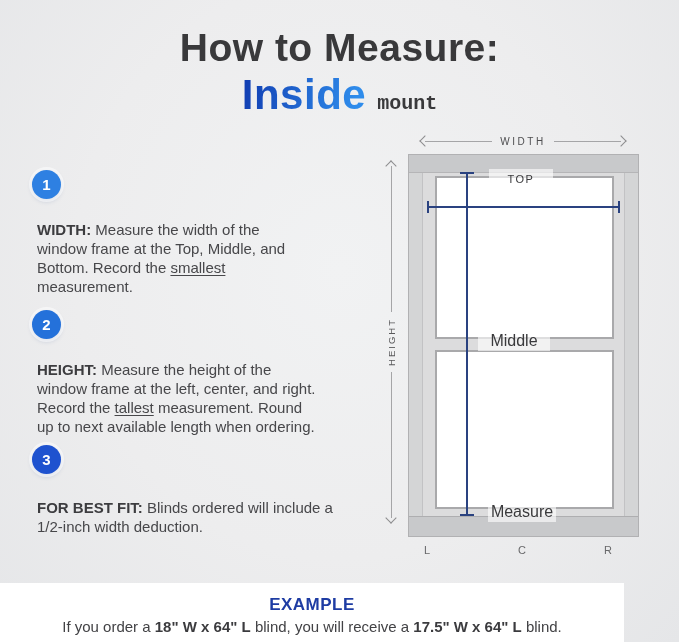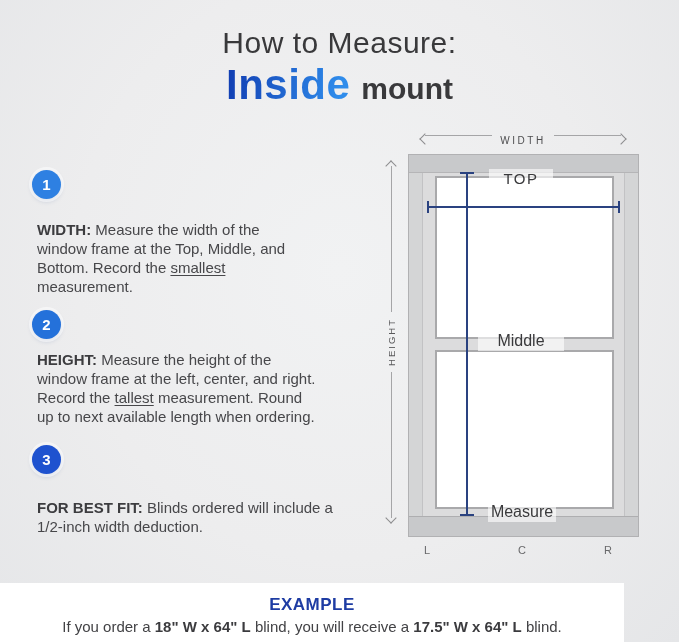--- a/index.html
+++ b/index.html
@@ -3,62 +3,62 @@
 <meta charset="utf-8">
 <style>
   html,body{margin:0;padding:0;background:#fff;}
   .canvas{
     position:relative;width:679px;height:642px;overflow:hidden;
     background:radial-gradient(ellipse at 50% 42%, #f1f2f3 0%, #ededee 55%, #e5e6e8 100%);
     font-family:"Liberation Sans", sans-serif;
   }
   
   .title{position:absolute;top:26px;left:0;right:0;text-align:center;color:#39393b;}
-  .title-line1{font-size:30px;font-weight:400;letter-spacing:.5px;}
+  .title-line1{font-size:39px;font-weight:700;letter-spacing:.5px;}
   .title-line2{display:flex;justify-content:center;align-items:baseline;gap:11px;margin-top:1px;}
   .inside{font-size:42px;font-weight:800;color:#1d5fd6;letter-spacing:.5px;}
   @supports ((background-clip:text) or (-webkit-background-clip:text)){
     .inside{background:linear-gradient(100deg,#1240b4 5%,#2f8ceb 90%);
       -webkit-background-clip:text;background-clip:text;color:transparent;}
   }
-  .mount{font-size:30px;font-weight:600;color:#39393b;}
+  .mount{font-size:20px;font-weight:600;color:#39393b;font-family:Liberation Mono, monospace;}
   
   .step-circle{position:absolute;left:32px;width:29px;height:29px;border-radius:50%;
     color:#fff;font-weight:700;font-size:15px;display:flex;align-items:center;justify-content:center;
     box-shadow:0 0 0 3px rgba(255,255,255,.55), 0 2px 5px rgba(40,70,140,.25);}
   .c1{top:170px;background:#2e80e2;}
   .c2{top:310px;background:#2471da;}
   .c3{top:445px;background:#1e52cf;}
   .step-text{position:absolute;left:37px;font-size:15px;line-height:19px;color:#47474a;}
   .t1{top:205px;width:270px;}
-  .t2{top:335px;width:280px;}
+  .t2{top:345px;width:280px;}
   .t3{top:483px;width:324px;}
   .step-text b{color:#3c3c3f;font-weight:700;}
   .u{text-decoration:underline;text-underline-offset:2px;}
   
   .casing{position:absolute;left:408px;top:154px;width:231px;height:383px;
     background:#d4d5d6;border:1px solid #b1b1b3;box-sizing:border-box;}
   .casing-top{position:absolute;top:0;left:0;right:0;height:17px;background:#c8c9cb;border-bottom:1px solid #b5b5b7;}
   .casing-bottom{position:absolute;bottom:0;left:0;right:0;height:19px;background:#c8c9cb;border-top:1px solid #aeaeb0;}
   .sash-area{position:absolute;left:13px;right:13px;top:17px;bottom:19px;background:#dcdcdd;
     border-left:1px solid #c2c2c4;border-right:1px solid #c2c2c4;}
   .pane{position:absolute;background:#fff;border:2px solid #a9a9ab;box-sizing:border-box;}
   .pane-upper{left:435px;top:176px;width:179px;height:163px;}
   .pane-lower{left:435px;top:350px;width:179px;height:159px;}
   .pos-label{position:absolute;background:rgba(255,255,255,.62);color:#3a3a3c;text-align:center;}
-  .lbl-top{left:489px;top:169px;width:64px;height:20px;line-height:20px;font-size:15px;letter-spacing:1.5px;}
-  .lbl-middle{left:478px;top:331px;width:86px;height:20px;line-height:20px;font-size:16px;}
+  .lbl-top{left:489px;top:169px;width:64px;height:20px;line-height:20px;font-size:11px;letter-spacing:1.5px;}
+  .lbl-middle{left:478px;top:331px;width:72px;height:20px;line-height:20px;font-size:16px;}
   .lbl-bottom{left:488px;top:502px;width:68px;height:20px;line-height:20px;font-size:16px;}
   .mline-h{position:absolute;left:427px;top:206px;width:193px;height:2px;background:#2a4280;}
   .mline-h::before,.mline-h::after{content:"";position:absolute;width:2px;height:12px;background:#2a4280;top:-5px;}
   .mline-h::before{left:0;} .mline-h::after{right:0;}
   .mline-v{position:absolute;left:466px;top:172px;width:2px;height:344px;background:#2a4280;}
   .mline-v::before,.mline-v::after{content:"";position:absolute;left:-6px;width:14px;height:2px;background:#2a4280;}
   .mline-v::before{top:0;} .mline-v::after{bottom:0;}
-  .arrow-h{position:absolute;left:421px;top:135px;width:204px;height:12px;display:flex;align-items:flex-start;}
+  .arrow-h{position:absolute;left:421px;top:135px;width:204px;height:12px;display:flex;align-items:center;}
   .arrow-v{position:absolute;left:385px;top:162px;width:12px;height:360px;display:flex;flex-direction:column;align-items:center;}
   .seg-h{flex:1;height:1px;background:#a5a5a7;}
   .seg-v{flex:1;width:1px;background:#a5a5a7;}
   .arrow-lbl-h{font-size:10px;letter-spacing:2.5px;color:#4e4e50;padding:0 8px;font-weight:500;}
   .arrow-lbl-v{font-size:9.5px;letter-spacing:2px;color:#59595b;padding:6px 0;
     writing-mode:vertical-rl;transform:rotate(180deg);font-weight:500;}
   .chev{width:8px;height:8px;border-left:1.5px solid #8c8c8e;border-bottom:1.5px solid #8c8c8e;flex:none;box-sizing:border-box;}
   .chev-left{transform:rotate(45deg);margin-right:-4px;}
   .chev-right{transform:rotate(225deg);margin-left:-4px;}
   .chev-up{transform:rotate(135deg);margin-bottom:-4px;}

